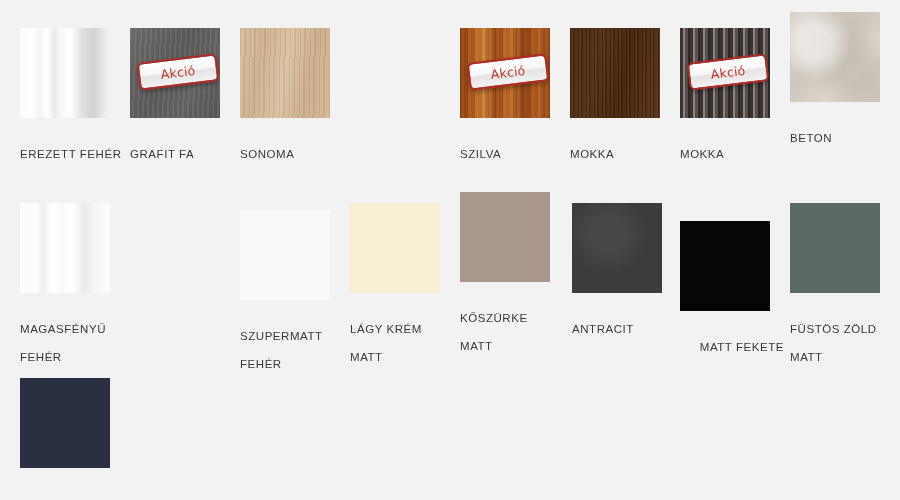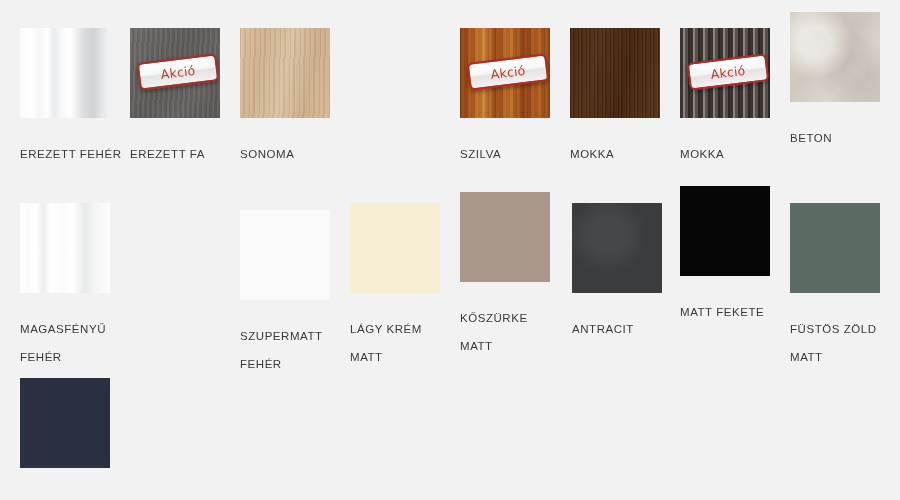--- a/index.html
+++ b/index.html
@@ -155,21 +155,21 @@
     <div class="swatch-cell" style="left: 20px; top: 28px;">
       <div class="swatch-tile m-erezett-feher" style="width: 90px; height: 90px;"></div>
       <div class="swatch-label">EREZETT FEHÉR</div>
     </div>
     <div class="swatch-cell" style="left: 130px; top: 28px;">
       <div class="swatch-tile m-grafit-fa" style="width: 90px; height: 90px;">
         <div class="akcio-badge">
           <span>Akció</span>
         </div>
       </div>
-      <div class="swatch-label">EREZETT FA</div>
+      <div class="swatch-label">GRAFIT FA</div>
     </div>
     <div class="swatch-cell" style="left: 240px; top: 28px;">
       <div class="swatch-tile m-sonoma" style="width: 90px; height: 90px;"></div>
       <div class="swatch-label">SONOMA</div>
     </div>
     <div class="swatch-cell" style="left: 460px; top: 28px;">
       <div class="swatch-tile m-szilva" style="width: 90px; height: 90px;">
         <div class="akcio-badge">
           <span>Akció</span>
         </div>
@@ -208,21 +208,21 @@
 MATT</div>
     </div>
     <div class="swatch-cell" style="left: 460px; top: 192px;">
       <div class="swatch-tile m-koszurke-matt" style="width: 90px; height: 90px;"></div>
       <div class="swatch-label">KŐSZÜRKE MATT</div>
     </div>
     <div class="swatch-cell" style="left: 572px; top: 203px;">
       <div class="swatch-tile m-antracit" style="width: 90px; height: 90px;"></div>
       <div class="swatch-label">ANTRACIT</div>
     </div>
-    <div class="swatch-cell" style="left: 680px; top: 186px;">
+    <div class="swatch-cell" style="left: 680px; top: 221px; text-align: right;">
       <div class="swatch-tile m-matt-fekete" style="width: 90px; height: 90px;"></div>
       <div class="swatch-label">MATT FEKETE</div>
     </div>
     <div class="swatch-cell" style="left: 790px; top: 203px;">
       <div class="swatch-tile m-fustos-zold-matt" style="width: 90px; height: 90px;"></div>
       <div class="swatch-label">FÜSTÖS ZÖLD
 MATT</div>
     </div>
     <div class="swatch-cell" style="left: 20px; top: 378px;">
       <div class="swatch-tile m-matt-indigokek" style="width: 90px; height: 90px;"></div>

